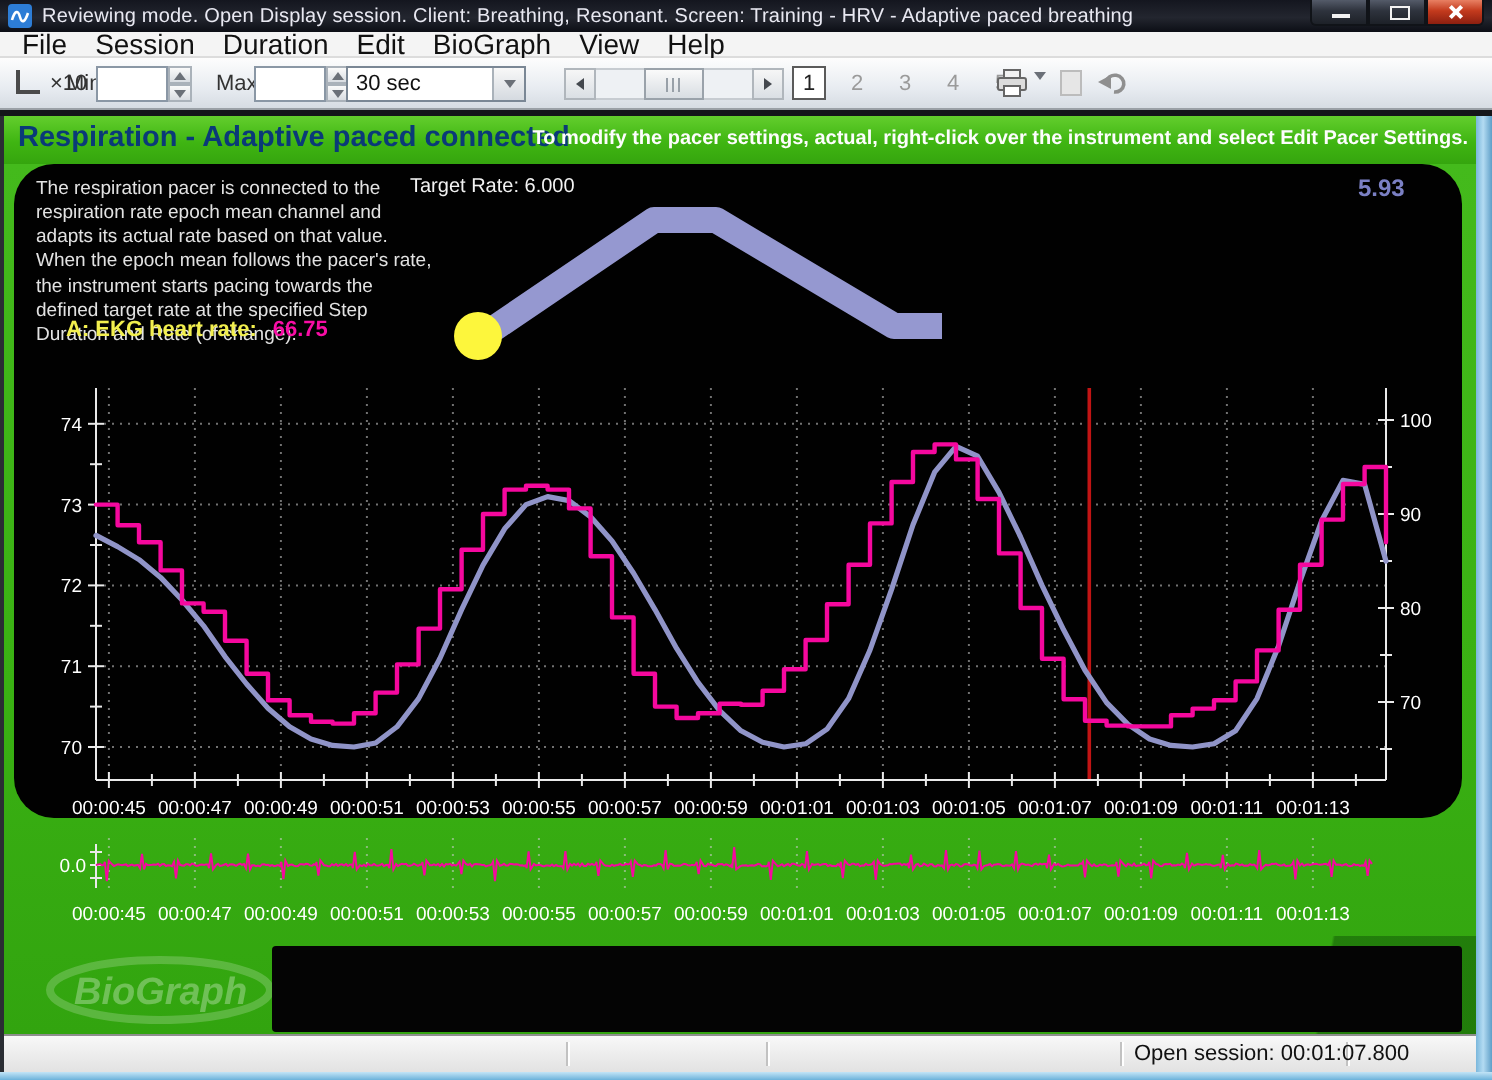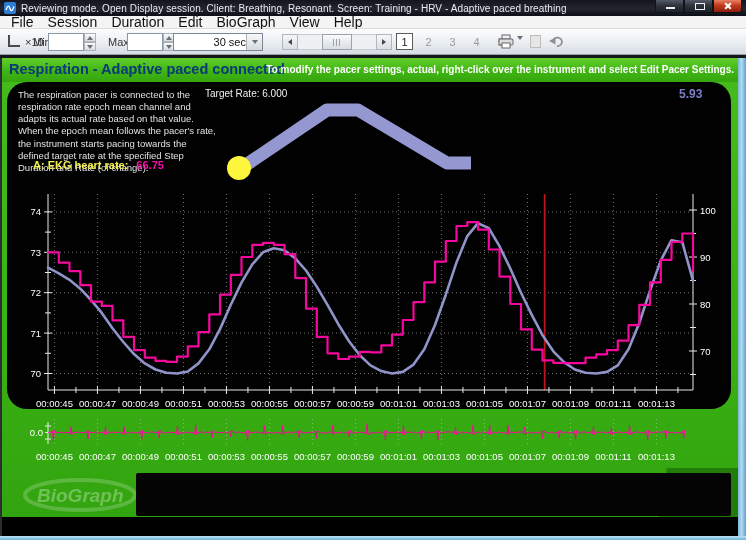--- a/index.html
+++ b/index.html
@@ -39,21 +39,21 @@
   .spinfield{position:absolute;top:4px;height:18px;width:36px;background:#fff;
     border:1px solid #8a97a5;display:flex;}
   .spinfield input{border:none;outline:none;width:100%;height:100%;font:11px "Liberation Sans",sans-serif;padding:0 2px;}
   .spinner{position:absolute;top:4px;width:12px;height:18px;display:flex;flex-direction:column;}
   .spinbtn{flex:1;background:linear-gradient(180deg,#fafafa,#d9dde2);border:1px solid #aab2ba;
     display:flex;align-items:center;justify-content:center;}
   .tri-up{width:0;height:0;border-left:3px solid transparent;border-right:3px solid transparent;border-bottom:4px solid #6b7078;}
   .tri-down{width:0;height:0;border-left:3px solid transparent;border-right:3px solid transparent;border-top:4px solid #6b7078;}
   .combo{position:absolute;left:173px;top:4px;width:90px;height:18px;background:#fff;
     border:1px solid #7a8795;display:flex;align-items:center;}
-  .combo-text{flex:1;padding-left:4px;font-size:11px;color:#111;text-align:right;}
+  .combo-text{flex:1;padding-left:4px;font-size:11px;color:#111;}
   .combo-btn{width:16px;height:16px;background:linear-gradient(180deg,#f8f8f8,#d5dae0);
     border-left:1px solid #aab2ba;display:flex;align-items:center;justify-content:center;}
   .hscroll{position:absolute;left:282px;top:5px;width:110px;height:16px;display:flex;}
   .sb-btn{width:16px;height:16px;background:linear-gradient(180deg,#f6f6f6,#dadfe4);
     border:1px solid #b0b6bc;display:flex;align-items:center;justify-content:center;}
   .tri-left{width:0;height:0;border-top:3.5px solid transparent;border-bottom:3.5px solid transparent;border-right:4.5px solid #44484e;}
   .tri-right{width:0;height:0;border-top:3.5px solid transparent;border-bottom:3.5px solid transparent;border-left:4.5px solid #44484e;}
   .sb-track{flex:1;background:#eef1f4;border-top:1px solid #c7ccd1;border-bottom:1px solid #c7ccd1;position:relative;}
   .sb-thumb{position:absolute;left:24px;top:-1px;width:30px;height:16px;
     background:linear-gradient(180deg,#fafafa,#d8dde2);border:1px solid #9aa2aa;}
@@ -364,17 +364,24 @@
           <text x="646.4499999999999" y="45" class="lab" text-anchor="middle">00:01:13</text>
         </svg>
     </div>
     <svg class="logo-svg" width="120" height="42">
       <ellipse cx="60" cy="21" rx="55" ry="15" fill="none" stroke="rgba(255,255,255,0.20)" stroke-width="4"></ellipse>
       <text x="17" y="28" style="font:italic bold 19px 'Liberation Sans',sans-serif;fill:rgba(255,255,255,0.30)">BioGraph</text>
     </svg>
     <div class="notes-box"></div>
   </div>
 
+  <div class="statusbar">
+    <div class="sep" style="left:283px"></div>
+    <div class="sep" style="left:383px"></div>
+    <div class="sep" style="left:560px"></div>
+    <div class="sep" style="left:673px"></div>
+    <span class="session-text">Open session: 00:01:07.800</span>
+  </div>
 
   <div class="edge-left"></div>
   <div class="edge-right"></div>
   <div class="edge-bottom"></div>
 </div>
 
 </body></html>

